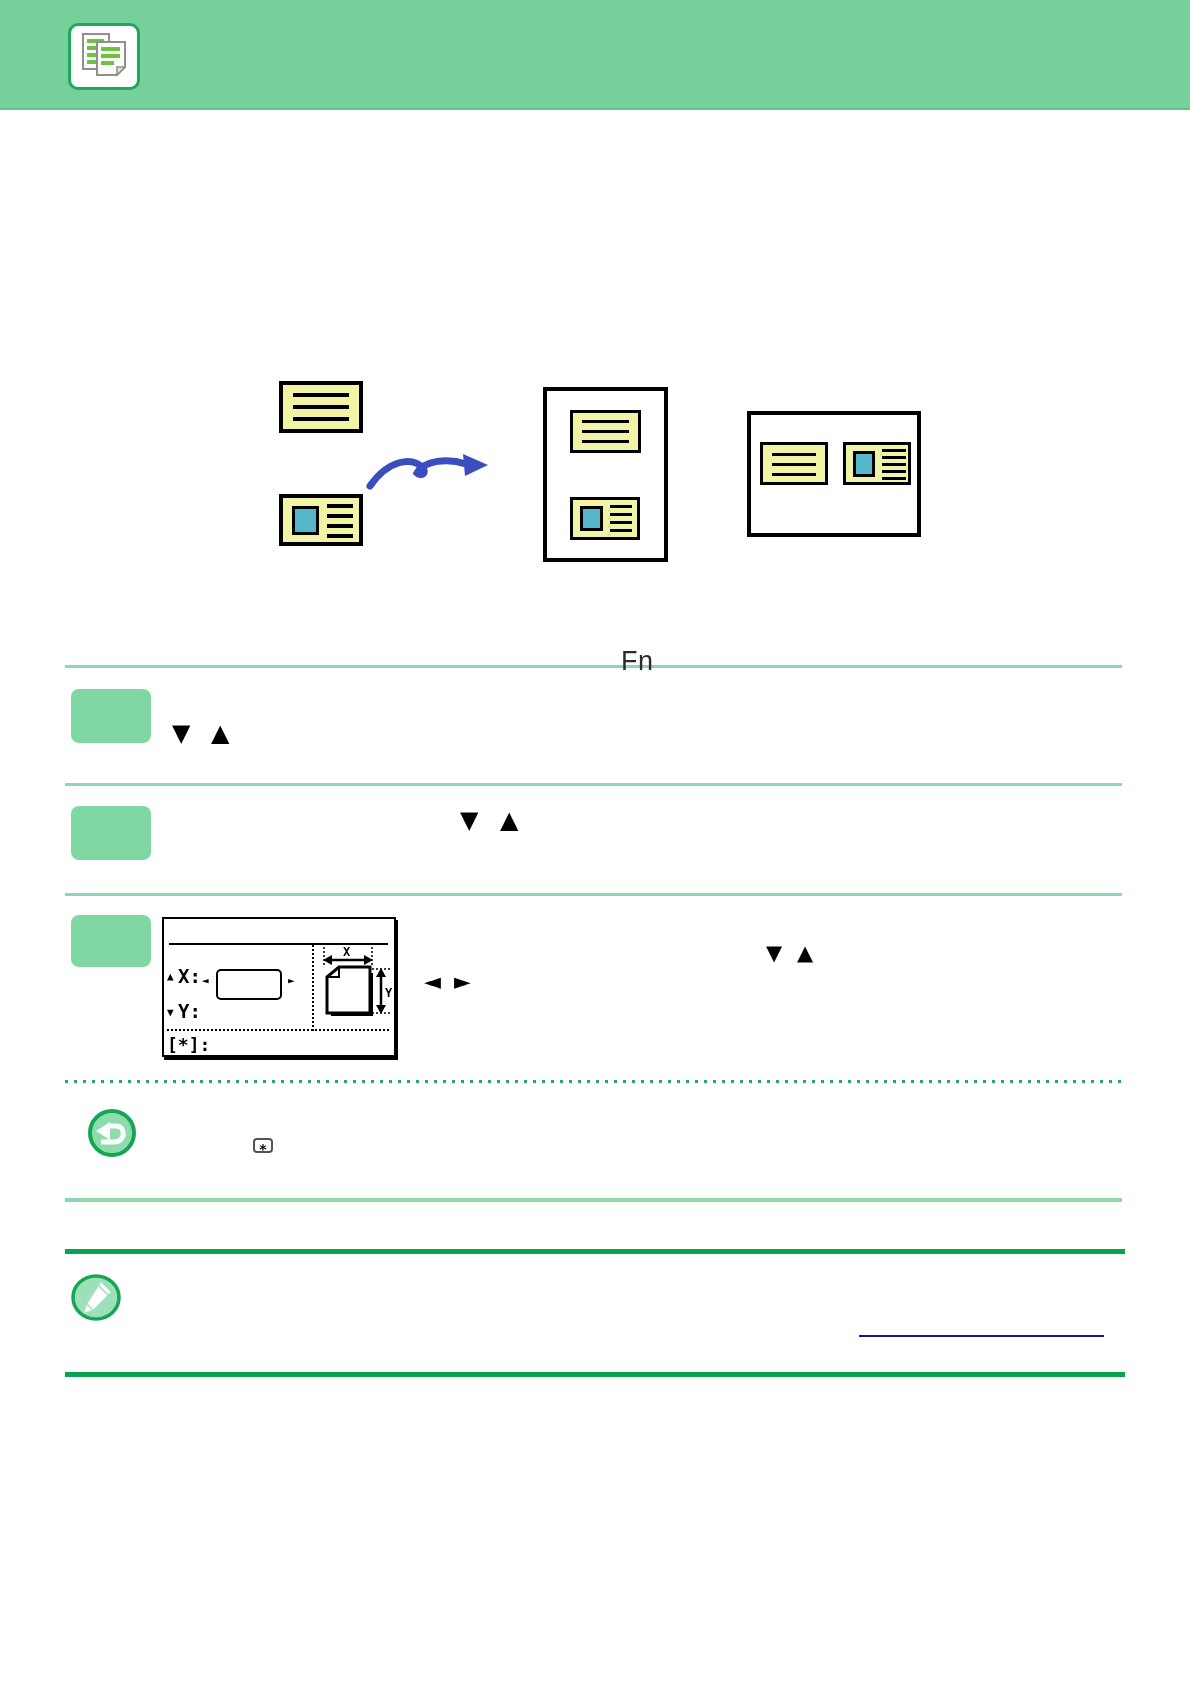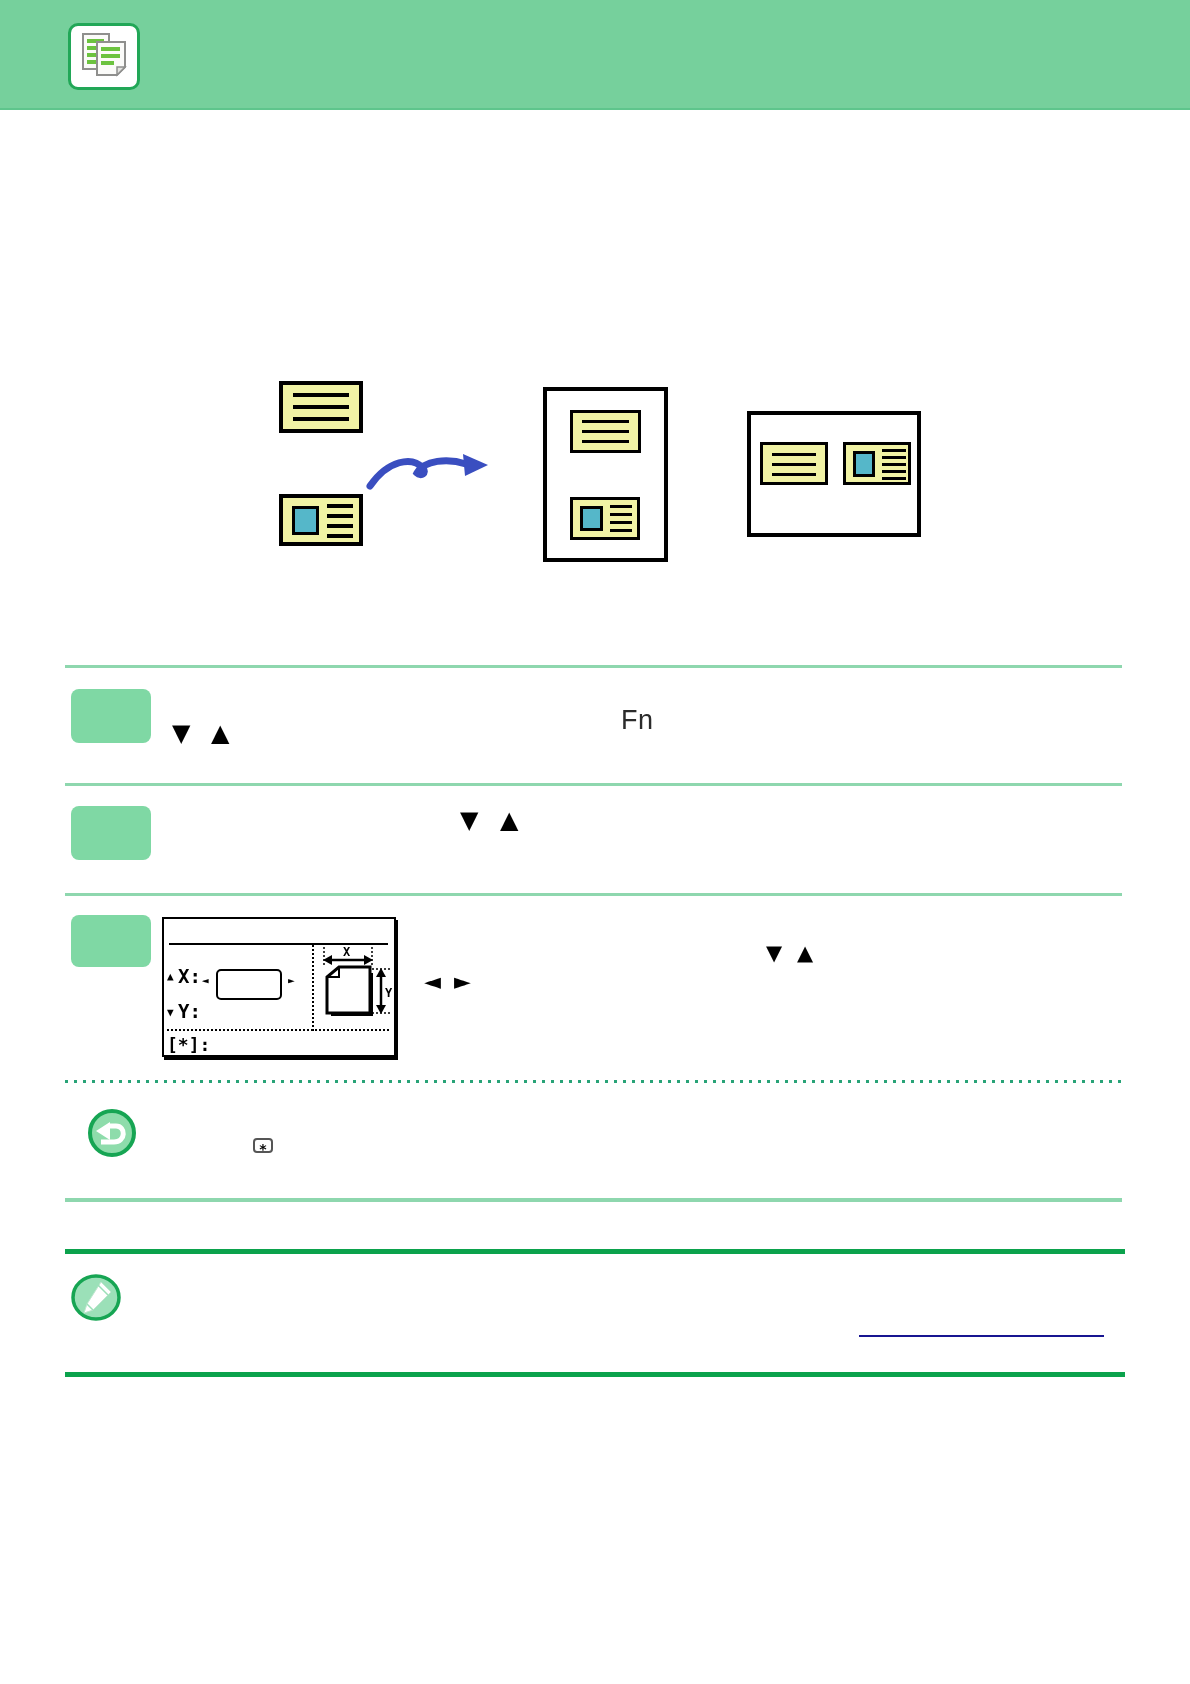--- a/index.html
+++ b/index.html
@@ -122,21 +122,21 @@
       <div class="abs clineS" style="left:36px;top:4px;width:24px;"></div>
       <div class="abs clineS" style="left:36px;top:11px;width:24px;"></div>
       <div class="abs clineS" style="left:36px;top:18px;width:24px;"></div>
       <div class="abs clineS" style="left:36px;top:25px;width:24px;"></div>
       <div class="abs clineS" style="left:36px;top:32px;width:24px;"></div>
     </div>
   </div>
 
   <div class="abs sep" style="left:65px;top:665px;width:1057px;"></div>
   <div class="abs stepbox" style="left:71px;top:689px;"></div>
-  <span class="abs fn" style="left:621px;top:705px;">Fn</span>
+  <span class="abs fn" style="left:621px;top:646px;">Fn</span>
   <span class="abs tri" style="left:172px;top:721px;font-size:24px;">▼</span>
   <span class="abs tri" style="left:211px;top:721px;font-size:24px;">▲</span>
 
   <div class="abs sep" style="left:65px;top:783px;width:1057px;"></div>
   <div class="abs stepbox" style="left:71px;top:806px;"></div>
   <span class="abs tri" style="left:460px;top:808px;font-size:24px;">▼</span>
   <span class="abs tri" style="left:500px;top:808px;font-size:24px;">▲</span>
 
   <div class="abs sep" style="left:65px;top:893px;width:1057px;"></div>
   <div class="abs stepbox" style="left:71px;top:915px;height:52px;"></div>

